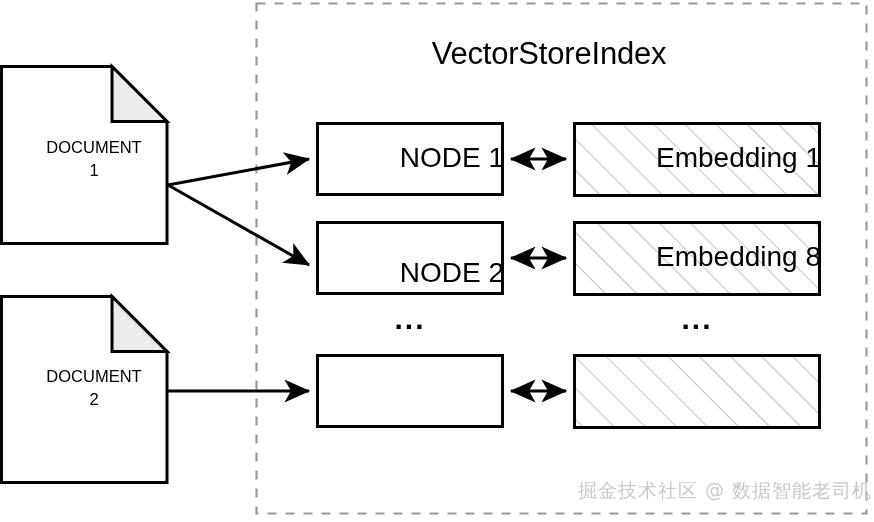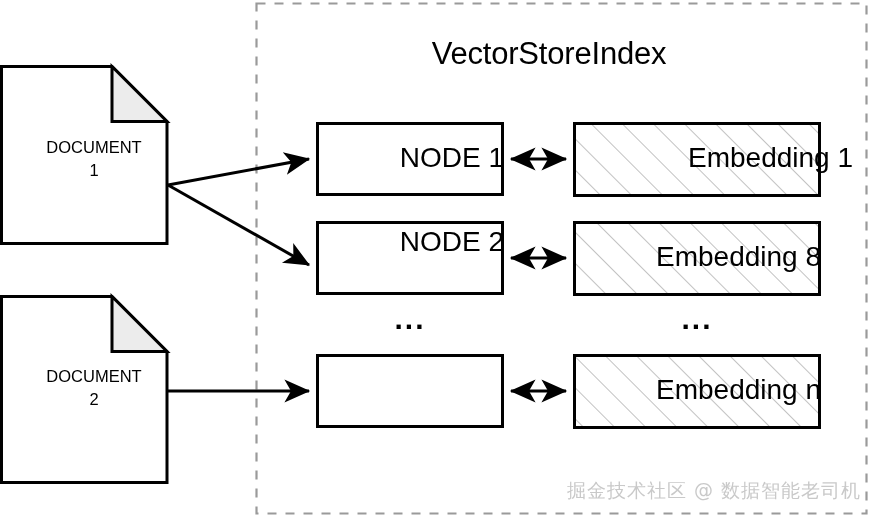--- a/index.html
+++ b/index.html
@@ -48,42 +48,43 @@
   .doc1-label { left: 0px;  top: 136px; }
   .doc2-label { left: 0px;  top: 365px; }
   .box-label {
     text-align: right;
     font-size: 28px;
     line-height: 1;
   }
   .node-label  { width: 188px; }
   .emb-label   { width: 248px; }
   .node1 { left: 316px; top: 144px; }
-  .node2 { left: 316px; top: 228px; }
+  .node2 { left: 316px; top: 259px; }
   .noden { left: 316px; top: 376px; }
-  .emb1  { left: 573px; top: 144px; padding-left: 32px; }
+  .emb1  { left: 573px; top: 144px; }
   .emb2  { left: 573px; top: 243px; }
   .embn  { left: 573px; top: 376px; }
   .dots {
     font-size: 30px;
     font-weight: bold;
     line-height: 1;
     letter-spacing: 2px;
   }
   .dots-node { left: 316px; top: 304px; width: 188px; text-align: center; }
   .dots-emb  { left: 573px; top: 304px; width: 248px; text-align: center; }
   .watermark {
-    left: 12px;
+    left: 1px;
     top: 478px;
     width: 849px;
     text-align: right;
     font-size: 19px;
     color: #c9c9c9;
     font-family: "DejaVu Sans", sans-serif;
     letter-spacing: 1px;
+    padding-left: 22px;
   }
 </style>
 </head>
 <body>
 
 <div id="stage">
 
   <svg id="diagram-svg" viewBox="0 0 874 522">
     <defs>
       <pattern id="hatch" width="22" height="22" patternUnits="userSpaceOnUse" patternTransform="rotate(-45)">
@@ -138,20 +139,19 @@
     <div>DOCUMENT</div>
     <div>2</div>
   </div>
 
   <div class="lbl box-label node-label node1">NODE 1</div>
   <div class="lbl box-label emb-label emb1">Embedding 1</div>
 
   <div class="lbl box-label node-label node2">NODE 2</div>
   <div class="lbl box-label emb-label emb2">Embedding 8</div>
 
-  <div class="lbl box-label emb-label embn">Embedding n</div>
 
   <div class="lbl dots dots-node">...</div>
   <div class="lbl dots dots-emb">...</div>
 
   <div class="lbl watermark">掘金技术社区 @ 数据智能老司机</div>
 
 </div>
 
 </body></html>

